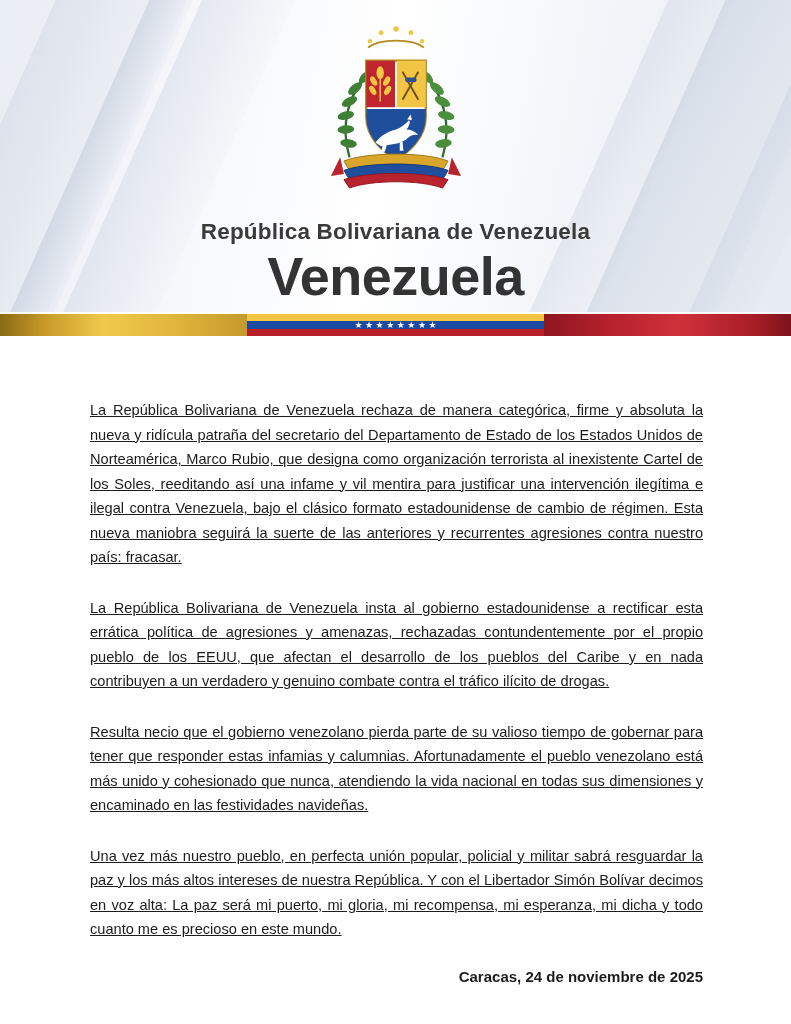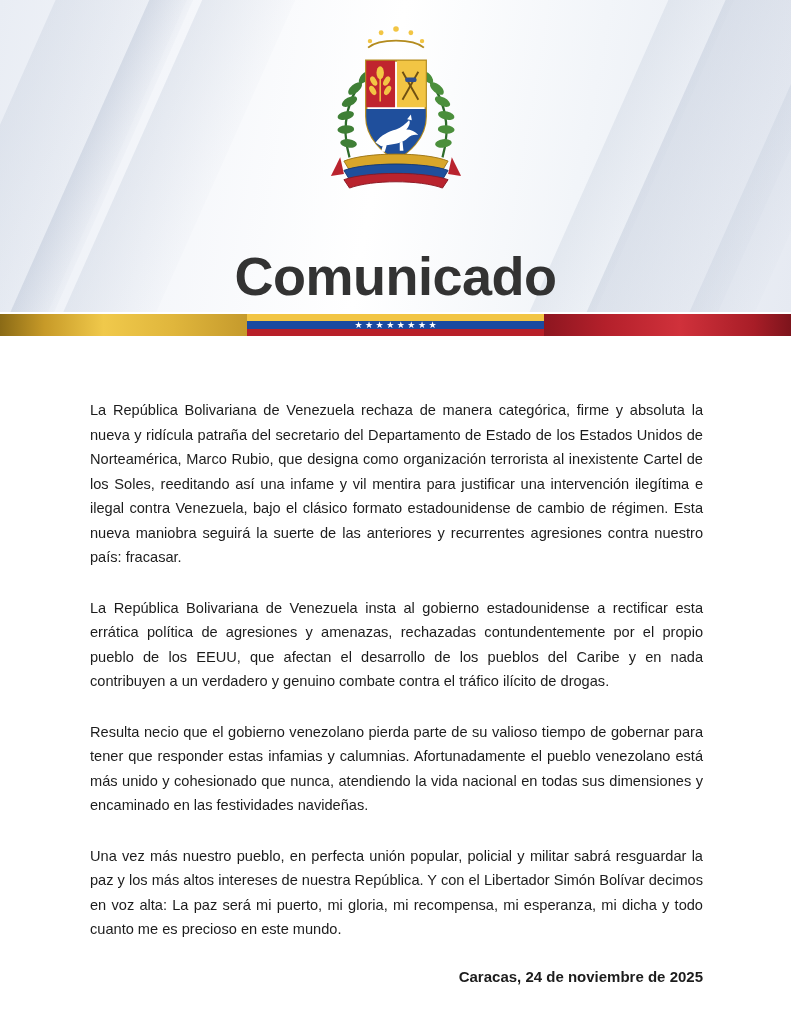--- a/index.html
+++ b/index.html
@@ -128,20 +128,21 @@
     left: 90px;
     width: 613px;
   }
   .paragraphs p {
     margin: 0 0 26px 0;
     font-size: 14.6px;
     line-height: 24.5px;
     text-align: justify;
     color: #1c1c1c;
     font-weight: 400;
+    text-decoration: underline;
   }
   .signoff {
     margin-top: 6px;
     text-align: right;
     font-size: 15px;
     font-weight: 700;
     color: #1c1c1c;
   }
 </style>
 </head>
@@ -224,21 +225,22 @@
         <circle cx="100" cy="14" r="3"></circle>
         <circle cx="84" cy="18" r="2.6"></circle>
         <circle cx="116" cy="18" r="2.6"></circle>
         <circle cx="72" cy="27" r="2.4"></circle>
         <circle cx="128" cy="27" r="2.4"></circle>
       </g>
       <path d="M70 34 C82 24 118 24 130 34" stroke="#b38b1e" stroke-width="2" fill="none"></path>
     </svg>
   </div>
 
-  <div class="doc-title">Comunicado</div>
+  <div class="country-line">República Bolivariana de Venezuela</div>
+  <div class="doc-title">Venezuela</div>
 </div>
 
 <div class="flagbar">
   <div class="seg seg-yellow"></div>
   <div class="seg seg-mid">
     <div class="stars">★ ★ ★ ★ ★ ★ ★ ★</div>
   </div>
   <div class="seg seg-red"></div>
 </div>
 

